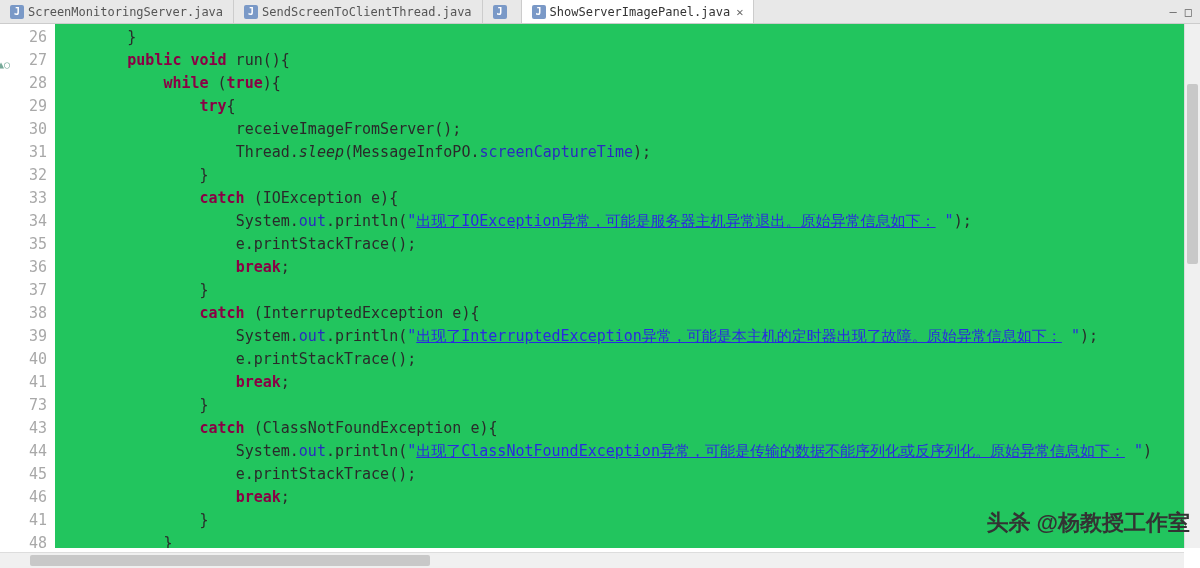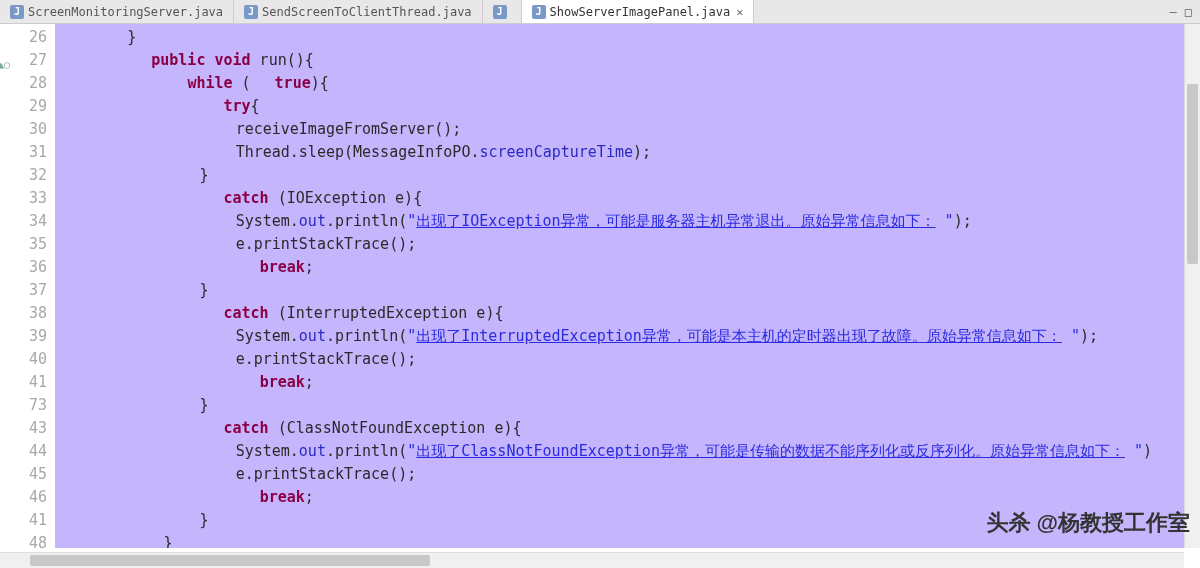--- a/index.html
+++ b/index.html
@@ -56,21 +56,21 @@
   display: flex;
   align-items: center;
   padding-right: 8px;
   gap: 8px;
   color: #666;
   font-size: 12px;
 }
 .editor {
   display: flex;
   height: calc(100% - 44px);
-  background: #c4b5fd;
+  background: #22c55e;
 }
 .gutter {
   width: 55px;
   background: #fff;
   text-align: right;
   color: #a8a8a8;
   font-size: 15px;
   padding-right: 8px;
   user-select: none;
   line-height: 23px;
@@ -85,22 +85,22 @@
   color: #7a9;
 }
 .code {
   flex: 1;
   white-space: pre;
   line-height: 23px;
   padding-top: 2px;
   color: #2a2a2a;
   overflow: hidden;
 }
-.kw { color: #8b0045; font-weight: bold; margin-left: 24px; }
-.it { }
+.kw { color: #8b0045; font-weight: bold; }
+.it { font-style: italic; }
 .str { color: #2a2ae0; }
 .strb { color: #2a2ae0; text-decoration: underline; }
 .fld { color: #2a2ac0; }
 .scrollbar-v {
   position: absolute;
   right: 0;
   top: 24px;
   width: 16px;
   bottom: 20px;
   background: #f0f0f0;

